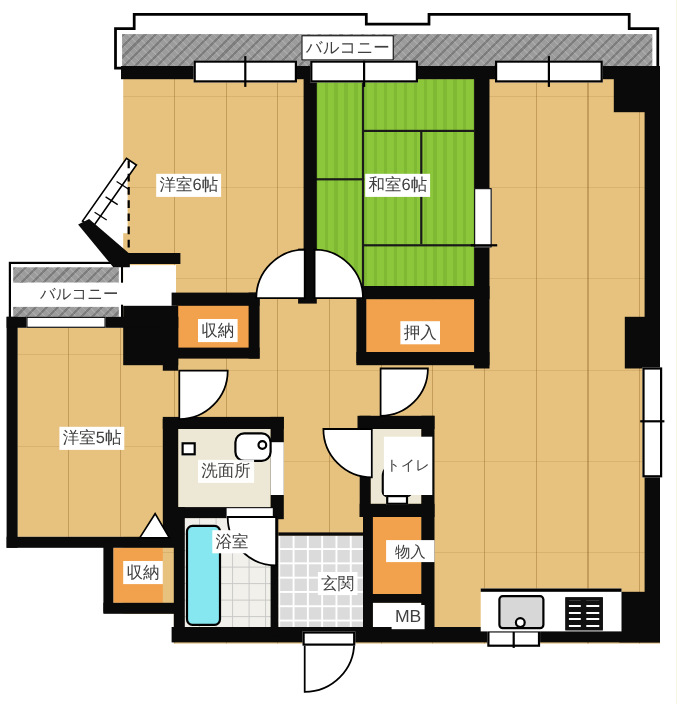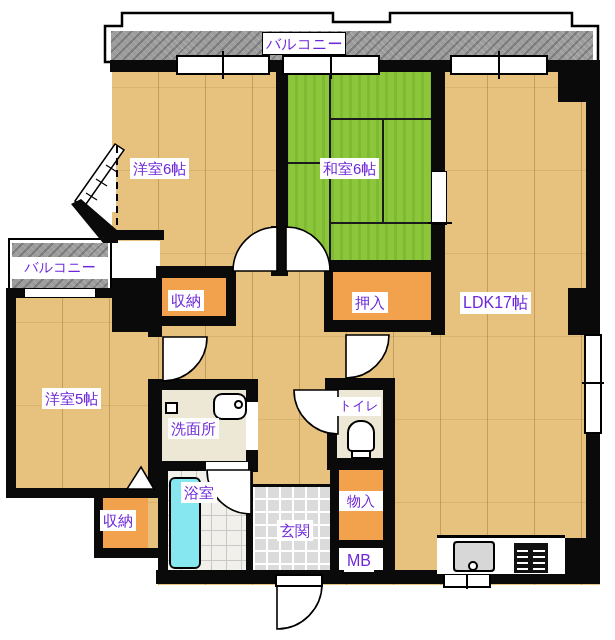--- a/index.html
+++ b/index.html
@@ -22,22 +22,22 @@
   .tile{position:absolute;background-color:var(--tile-gray,#DBDBDB);
     background-image:linear-gradient(0deg,#fff 2px,rgba(0,0,0,0) 2px),linear-gradient(90deg,#fff 2px,rgba(0,0,0,0) 2px);
     background-size:13px 13px;}
   .btile{position:absolute;background-color:#f1f0ea;
     background-image:linear-gradient(0deg,#c8c8c8 1px,rgba(0,0,0,0) 1px),linear-gradient(90deg,#c8c8c8 1px,rgba(0,0,0,0) 1px);
     background-size:15px 15px;}
   .white{position:absolute;background:#fff;}
   .win{position:absolute;background:#fff;border:2px solid #000;box-sizing:border-box;}
   .tick{position:absolute;background:#000;}
   .tl{position:absolute;background:#1a1a1a;}
-  .lbl{position:absolute;background:#fff;color:#6d28d9;font-size:15px;line-height:1.15;
-       padding:2px 3px;white-space:nowrap;text-align:center;z-index:30;}
+  .lbl{position:absolute;background:#fff;color:#404040;font-size:15px;line-height:1.15;
+       padding:2px 3px;white-space:nowrap;text-align:center;z-index:30;margin-left:12px;}
   .svgo{position:absolute;left:0;top:0;z-index:20;}
   .icon{box-sizing:border-box;}
 </style>
 </head>
 <body>
 
 <div id="plan">
 
   <svg class="abs" width="615" height="640" style="left:0;top:0;">
     <path d="M 105 62 V 26 H 122 V 13 H 333 V 22 H 390 V 13 H 572 V 26 H 598 V 62 Z" fill="#ffffff" stroke="#000" stroke-width="2.5"></path>
@@ -159,24 +159,23 @@
   <div class="abs icon" style="left:468px;top:561px;width:10px;height:10px;background:#fff;border:2px solid #000;border-radius:50%;z-index:23;"></div>
   <div class="abs icon" style="left:514px;top:543px;width:34px;height:30px;background:#111;
               background-image:repeating-linear-gradient(0deg,#fff 0 2px,rgba(0,0,0,0) 2px 6px);
               border:3px solid #111;z-index:22;"></div>
   <div class="abs icon" style="left:528px;top:545px;width:5px;height:26px;background:#111;z-index:23;"></div>
 
   <div class="lbl" style="left:262px;top:32px;border:1.5px solid #000;">バルコニー</div>
   <div class="lbl" style="left:12px;top:257px;width:96px;padding:2px 0;font-size:14px;">バルコニー</div>
   <div class="lbl" style="left:130px;top:158px;">洋室6帖</div>
   <div class="lbl" style="left:320px;top:158px;">和室6帖</div>
-  <div class="lbl" style="left:460px;top:292px;font-size:16px;">LDK17帖</div>
   <div class="lbl" style="left:168px;top:290px;">収納</div>
   <div class="lbl" style="left:352px;top:292px;">押入</div>
   <div class="lbl" style="left:42px;top:388px;">洋室5帖</div>
   <div class="lbl" style="left:168px;top:418px;background:rgba(255,255,255,.92);">洗面所</div>
-  <div class="lbl" style="left:337px;top:397px;font-size:13px;padding:2px 2px;">トイレ</div>
+  <div class="lbl" style="left:337px;top:397px;font-size:13px;padding:19px 2px;">トイレ</div>
   <div class="lbl" style="left:181px;top:482px;">浴室</div>
   <div class="lbl" style="left:277px;top:520px;">玄関</div>
   <div class="lbl" style="left:100px;top:510px;">収納</div>
   <div class="lbl" style="left:339px;top:491px;width:44px;padding:2px 0;font-size:14px;">物入</div>
   <div class="lbl" style="left:344px;top:550px;font-size:16px;">MB</div>
 </div>
 
 </body></html>

